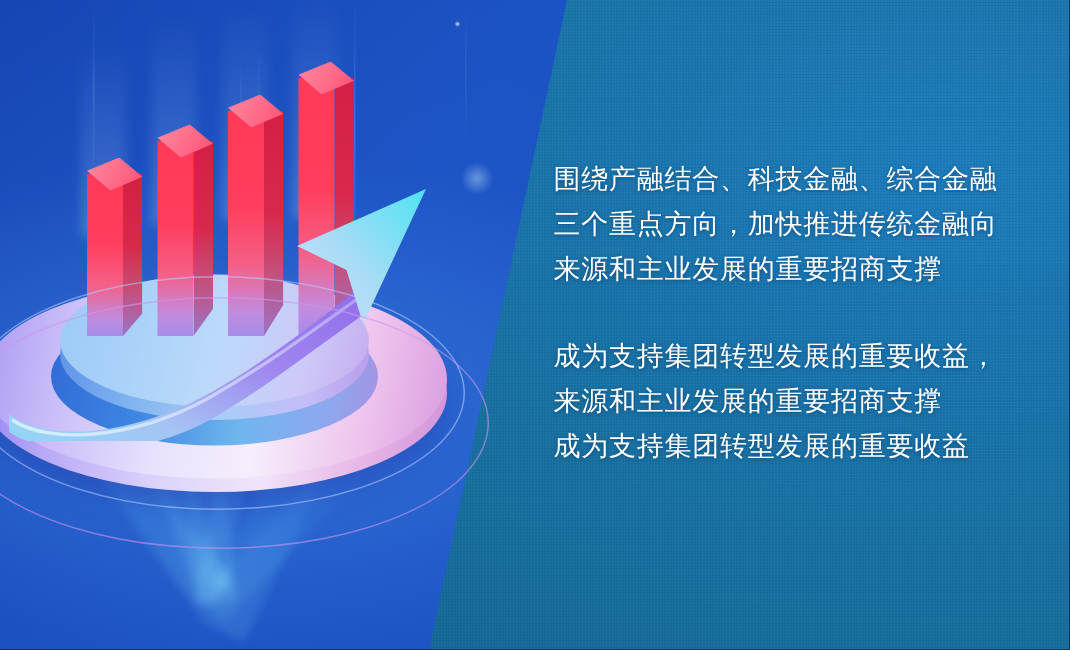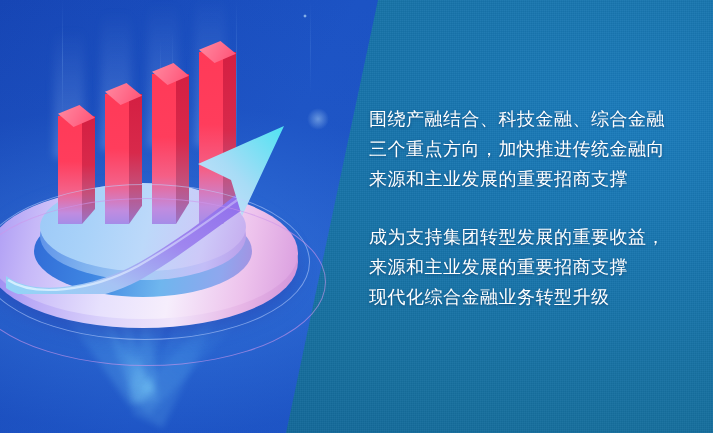--- a/index.html
+++ b/index.html
@@ -189,17 +189,17 @@
 
   <div class="copy">
     <p class="para">
       <span>围绕产融结合、科技金融、综合金融</span><br>
       <span>三个重点方向，加快推进传统金融向</span><br>
       <span>来源和主业发展的重要招商支撑</span>
     </p>
     <p class="para">
       <span>成为支持集团转型发展的重要收益，</span><br>
       <span>来源和主业发展的重要招商支撑</span><br>
-      <span>现代化综合金融业务转型升级</span>
+      <span>成为支持集团转型发展的重要收益</span>
     </p>
   </div>
 
 </div>
 
 </body></html>

